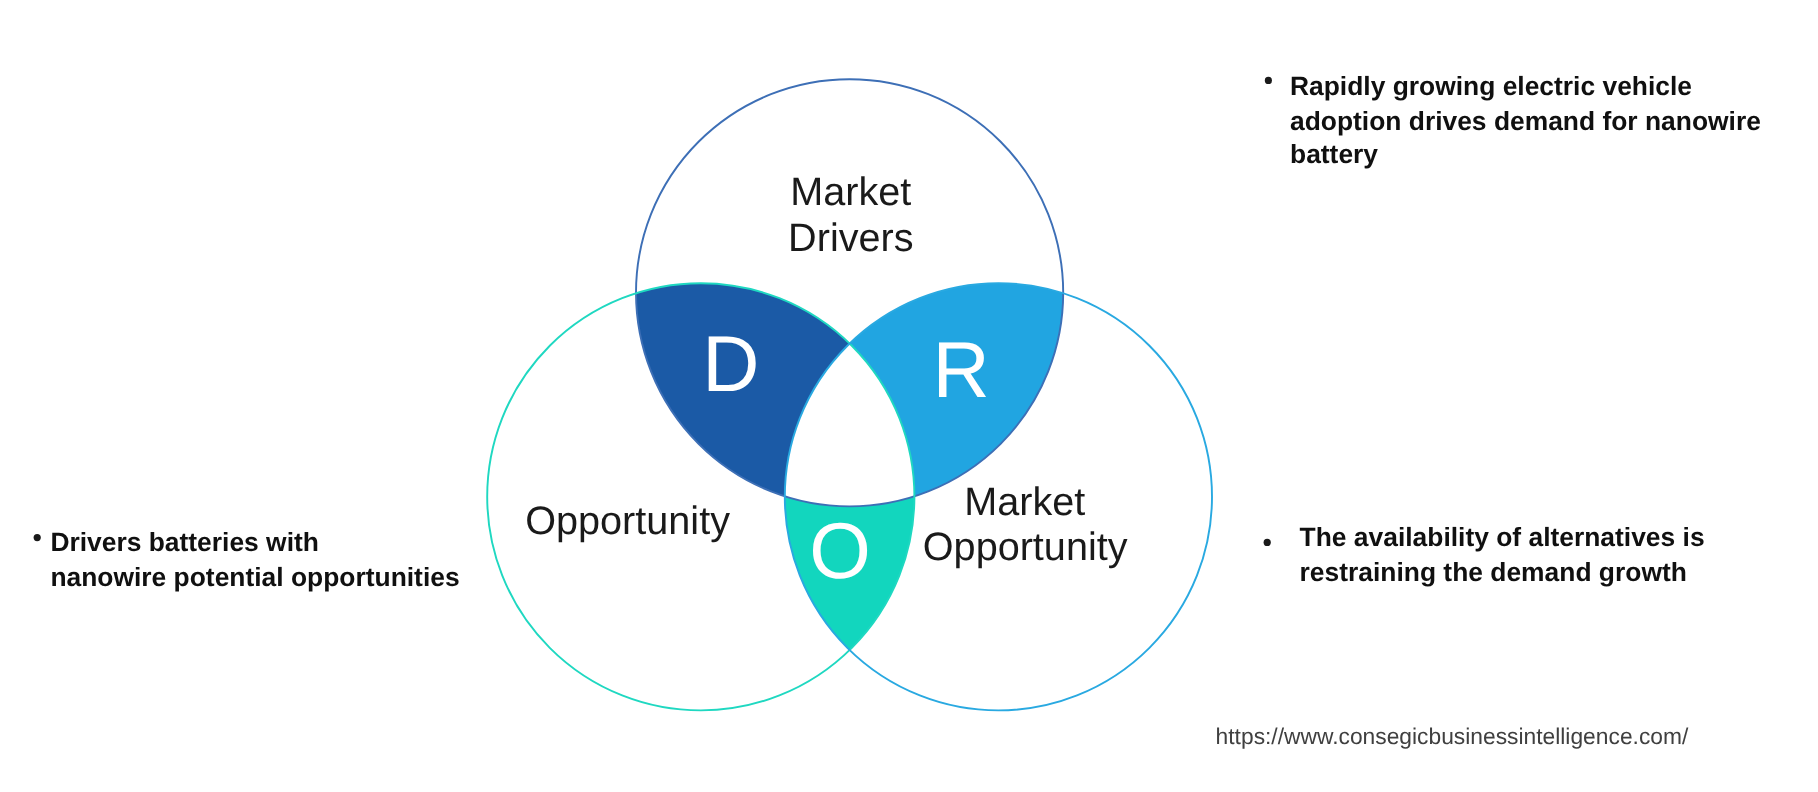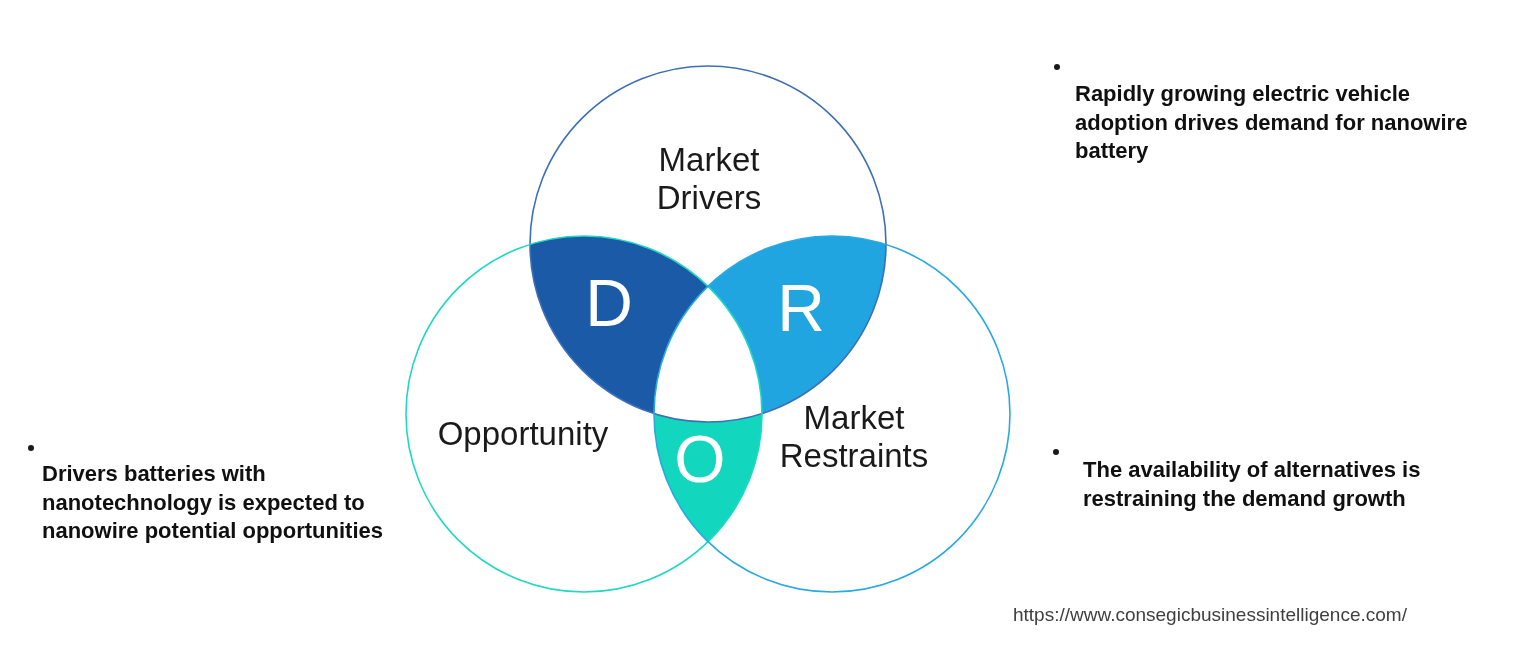--- a/index.html
+++ b/index.html
@@ -38,21 +38,20 @@
     border-radius: 50%;
     background: #1a1a1a;
     flex: none;
   }
   .blines {
     font-size: 22px;
     line-height: 28.5px;
     font-weight: 700;
     color: #101010;
     white-space: nowrap;
-    margin-top: 22px;
   }
   #source-url {
     position: absolute;
     left: 1013px;
     top: 602px;
     font-size: 19px;
     line-height: 26px;
     font-weight: 400;
     color: #404040;
   }
@@ -94,36 +93,35 @@
     <circle cx="189" cy="359" r="178" fill="none" stroke-width="1.6" stroke="#1FD8C1"></circle>
     <circle cx="437" cy="359" r="178" fill="none" stroke-width="1.6" stroke="#29A9E1"></circle>
 
     <text class="vletter" x="214" y="271">D</text>
     <text class="vletter" x="406" y="276">R</text>
     <text class="vletter" x="305" y="427">O</text>
   </svg>
 
   <div class="vlabel" style="left:629px; top:141px; width:160px;text-align:center;">Market Drivers</div>
   <div class="vlabel" style="left:413px; top:415px; width:220px;">Opportunity</div>
-  <div class="vlabel" style="left:769px; top:399px; width:170px;">Market Restraints</div>
+  <div class="vlabel" style="left:769px; top:399px; width:170px;">Market Opportunity</div>
 
   <div class="bullet" style="left:1054px; top:58px;">
     <span class="dot" style="margin:6px 15px 0 0;"></span>
     <div class="blines">
       <div>Rapidly growing electric vehicle</div>
       <div>adoption drives demand for nanowire</div>
       <div>battery</div>
     </div>
   </div>
 
   <div class="bullet" style="left:28px; top:438px;">
     <span class="dot" style="margin:7px 8px 0 0;"></span>
     <div class="blines">
       <div>Drivers batteries with</div>
-      <div>nanotechnology is expected to</div>
       <div>nanowire potential opportunities</div>
     </div>
   </div>
 
   <div class="bullet" style="left:1053px; top:434px;">
     <span class="dot" style="margin:15px 24px 0 0;"></span>
     <div class="blines">
       <div>The availability of alternatives is</div>
       <div>restraining the demand growth</div>
     </div>

